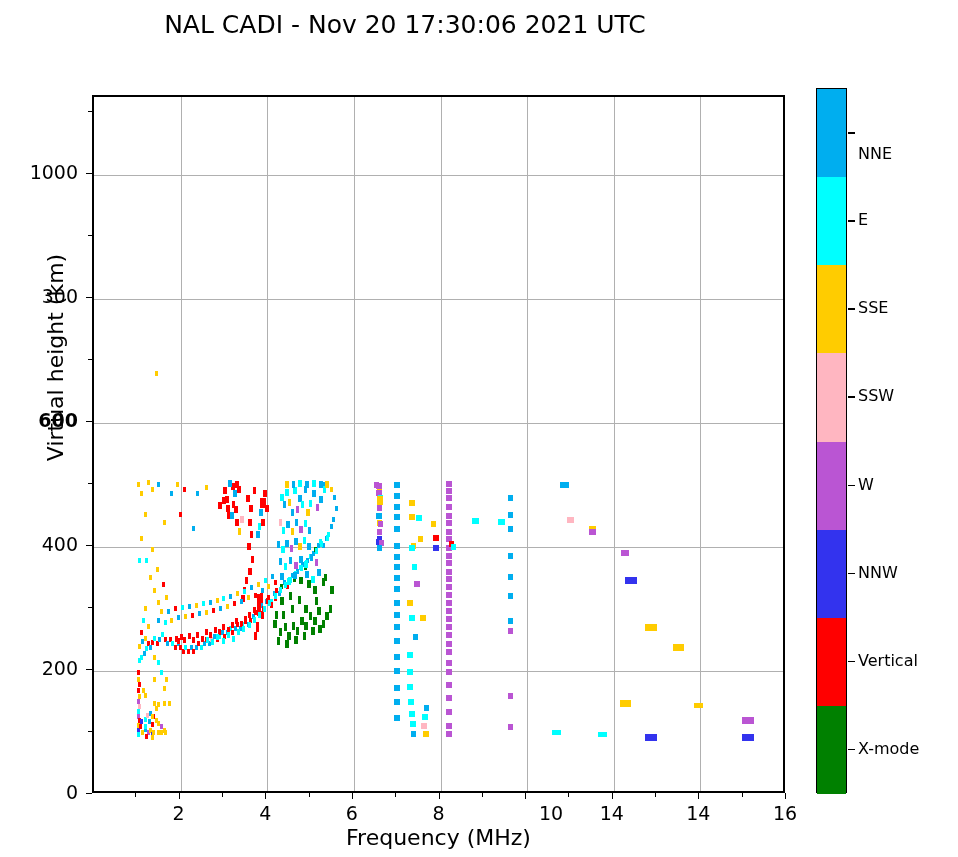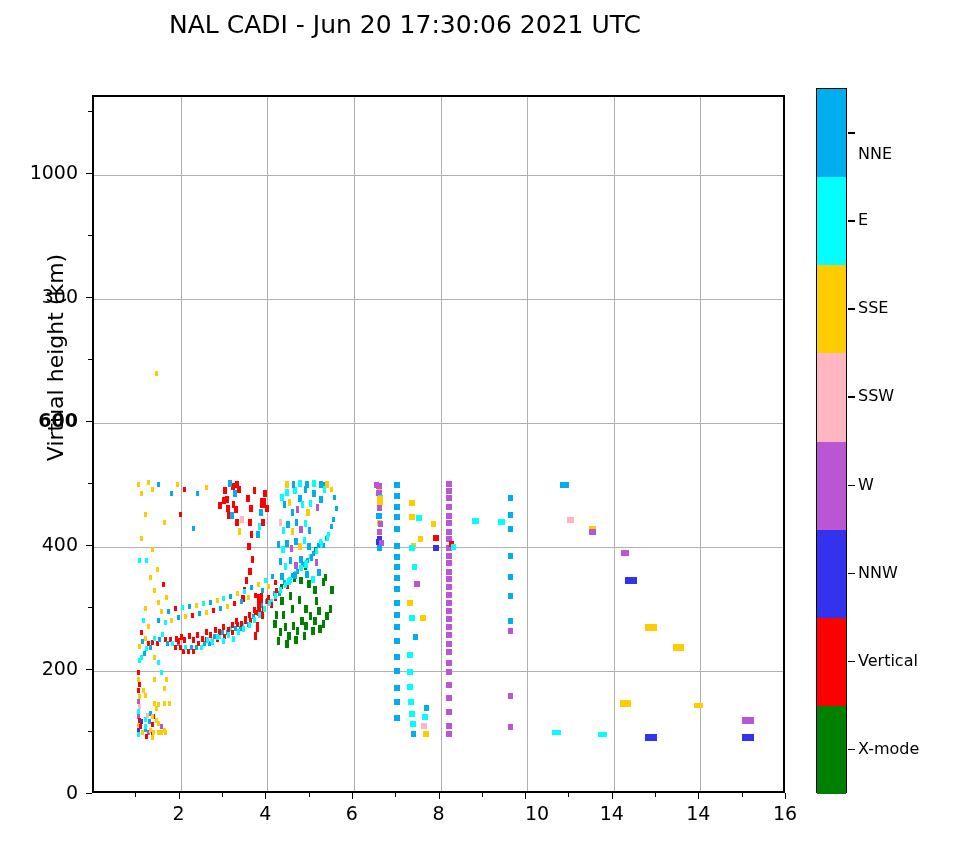--- a/index.html
+++ b/index.html
@@ -50,21 +50,21 @@
   }
   .cseg{position:absolute;left:0;width:100%;}
   .ctick{position:absolute;left:848px;width:7px;height:1.5px;background:#000;}
   .clab{position:absolute;left:858px;font-size:16px;color:#000;white-space:nowrap;}
 </style>
 </head>
 <body>
 
 <div id="root">
 
-  <div class="title">NAL CADI - Jun 20 17:30:06 2021 UTC</div>
+  <div class="title">NAL CADI - Nov 20 17:30:06 2021 UTC</div>
 
   <div class="plot-frame">
     <div id="gridlayer">
         <div class="grid-line grid-v" style="left: 86.625px;"></div>
         <div class="grid-line grid-v" style="left: 173.25px;"></div>
         <div class="grid-line grid-v" style="left: 259.875px;"></div>
         <div class="grid-line grid-v" style="left: 346.5px;"></div>
         <div class="grid-line grid-v" style="left: 433.125px;"></div>
         <div class="grid-line grid-v" style="left: 519.75px;"></div>
         <div class="grid-line grid-v" style="left: 606.375px;"></div>
@@ -572,21 +572,21 @@
   <div id="tick-layer">
       <div class="tick xtick" style="left: 178.625px;"></div>
       <div class="xlab" style="left: 148.625px;">2</div>
       <div class="tick xtick" style="left: 265.25px;"></div>
       <div class="xlab" style="left: 235.25px;">4</div>
       <div class="tick xtick" style="left: 351.875px;"></div>
       <div class="xlab" style="left: 321.875px;">6</div>
       <div class="tick xtick" style="left: 438.5px;"></div>
       <div class="xlab" style="left: 408.5px;">8</div>
       <div class="tick xtick" style="left: 525.125px;"></div>
-      <div class="xlab" style="left: 507px;">10</div>
+      <div class="xlab" style="left: 521px;">10</div>
       <div class="tick xtick" style="left: 611.75px;"></div>
       <div class="xlab" style="left: 581.75px;">14</div>
       <div class="tick xtick" style="left: 698.375px;"></div>
       <div class="xlab" style="left: 668.375px;">14</div>
       <div class="tick xtick" style="left: 785px;"></div>
       <div class="xlab" style="left: 755px;">16</div>
       <div class="tick xtick minor" style="left: 135.312px;"></div>
       <div class="tick xtick minor" style="left: 221.938px;"></div>
       <div class="tick xtick minor" style="left: 308.562px;"></div>
       <div class="tick xtick minor" style="left: 395.188px;"></div>
@@ -607,20 +607,21 @@
       <div class="tick ytick" style="top: 172.556px;"></div>
       <div class="ylab" style="top: 160.556px;">1000</div>
       <div class="tick ytick minor" style="top: 730.956px;"></div>
       <div class="tick ytick minor" style="top: 606.867px;"></div>
       <div class="tick ytick minor" style="top: 482.778px;"></div>
       <div class="tick ytick minor" style="top: 358.689px;"></div>
       <div class="tick ytick minor" style="top: 234.6px;"></div>
       <div class="tick ytick minor" style="top: 110.511px;"></div>
     </div>
 
+  <div class="axis-title-x">Frequency (MHz)</div>
   <div class="axis-title-y">Virtual height (km)</div>
 
   <div class="cbar" id="cbar">
       <div class="cseg" style="top: 0px; height: 88.125px; background: rgb(0, 174, 239);"></div>
       <div class="cseg" style="top: 88.125px; height: 88.125px; background: rgb(0, 255, 255);"></div>
       <div class="cseg" style="top: 176.25px; height: 88.125px; background: rgb(255, 204, 0);"></div>
       <div class="cseg" style="top: 264.375px; height: 88.125px; background: rgb(255, 182, 193);"></div>
       <div class="cseg" style="top: 352.5px; height: 88.125px; background: rgb(186, 85, 211);"></div>
       <div class="cseg" style="top: 440.625px; height: 88.125px; background: rgb(51, 51, 238);"></div>
       <div class="cseg" style="top: 528.75px; height: 88.125px; background: rgb(255, 0, 0);"></div>

